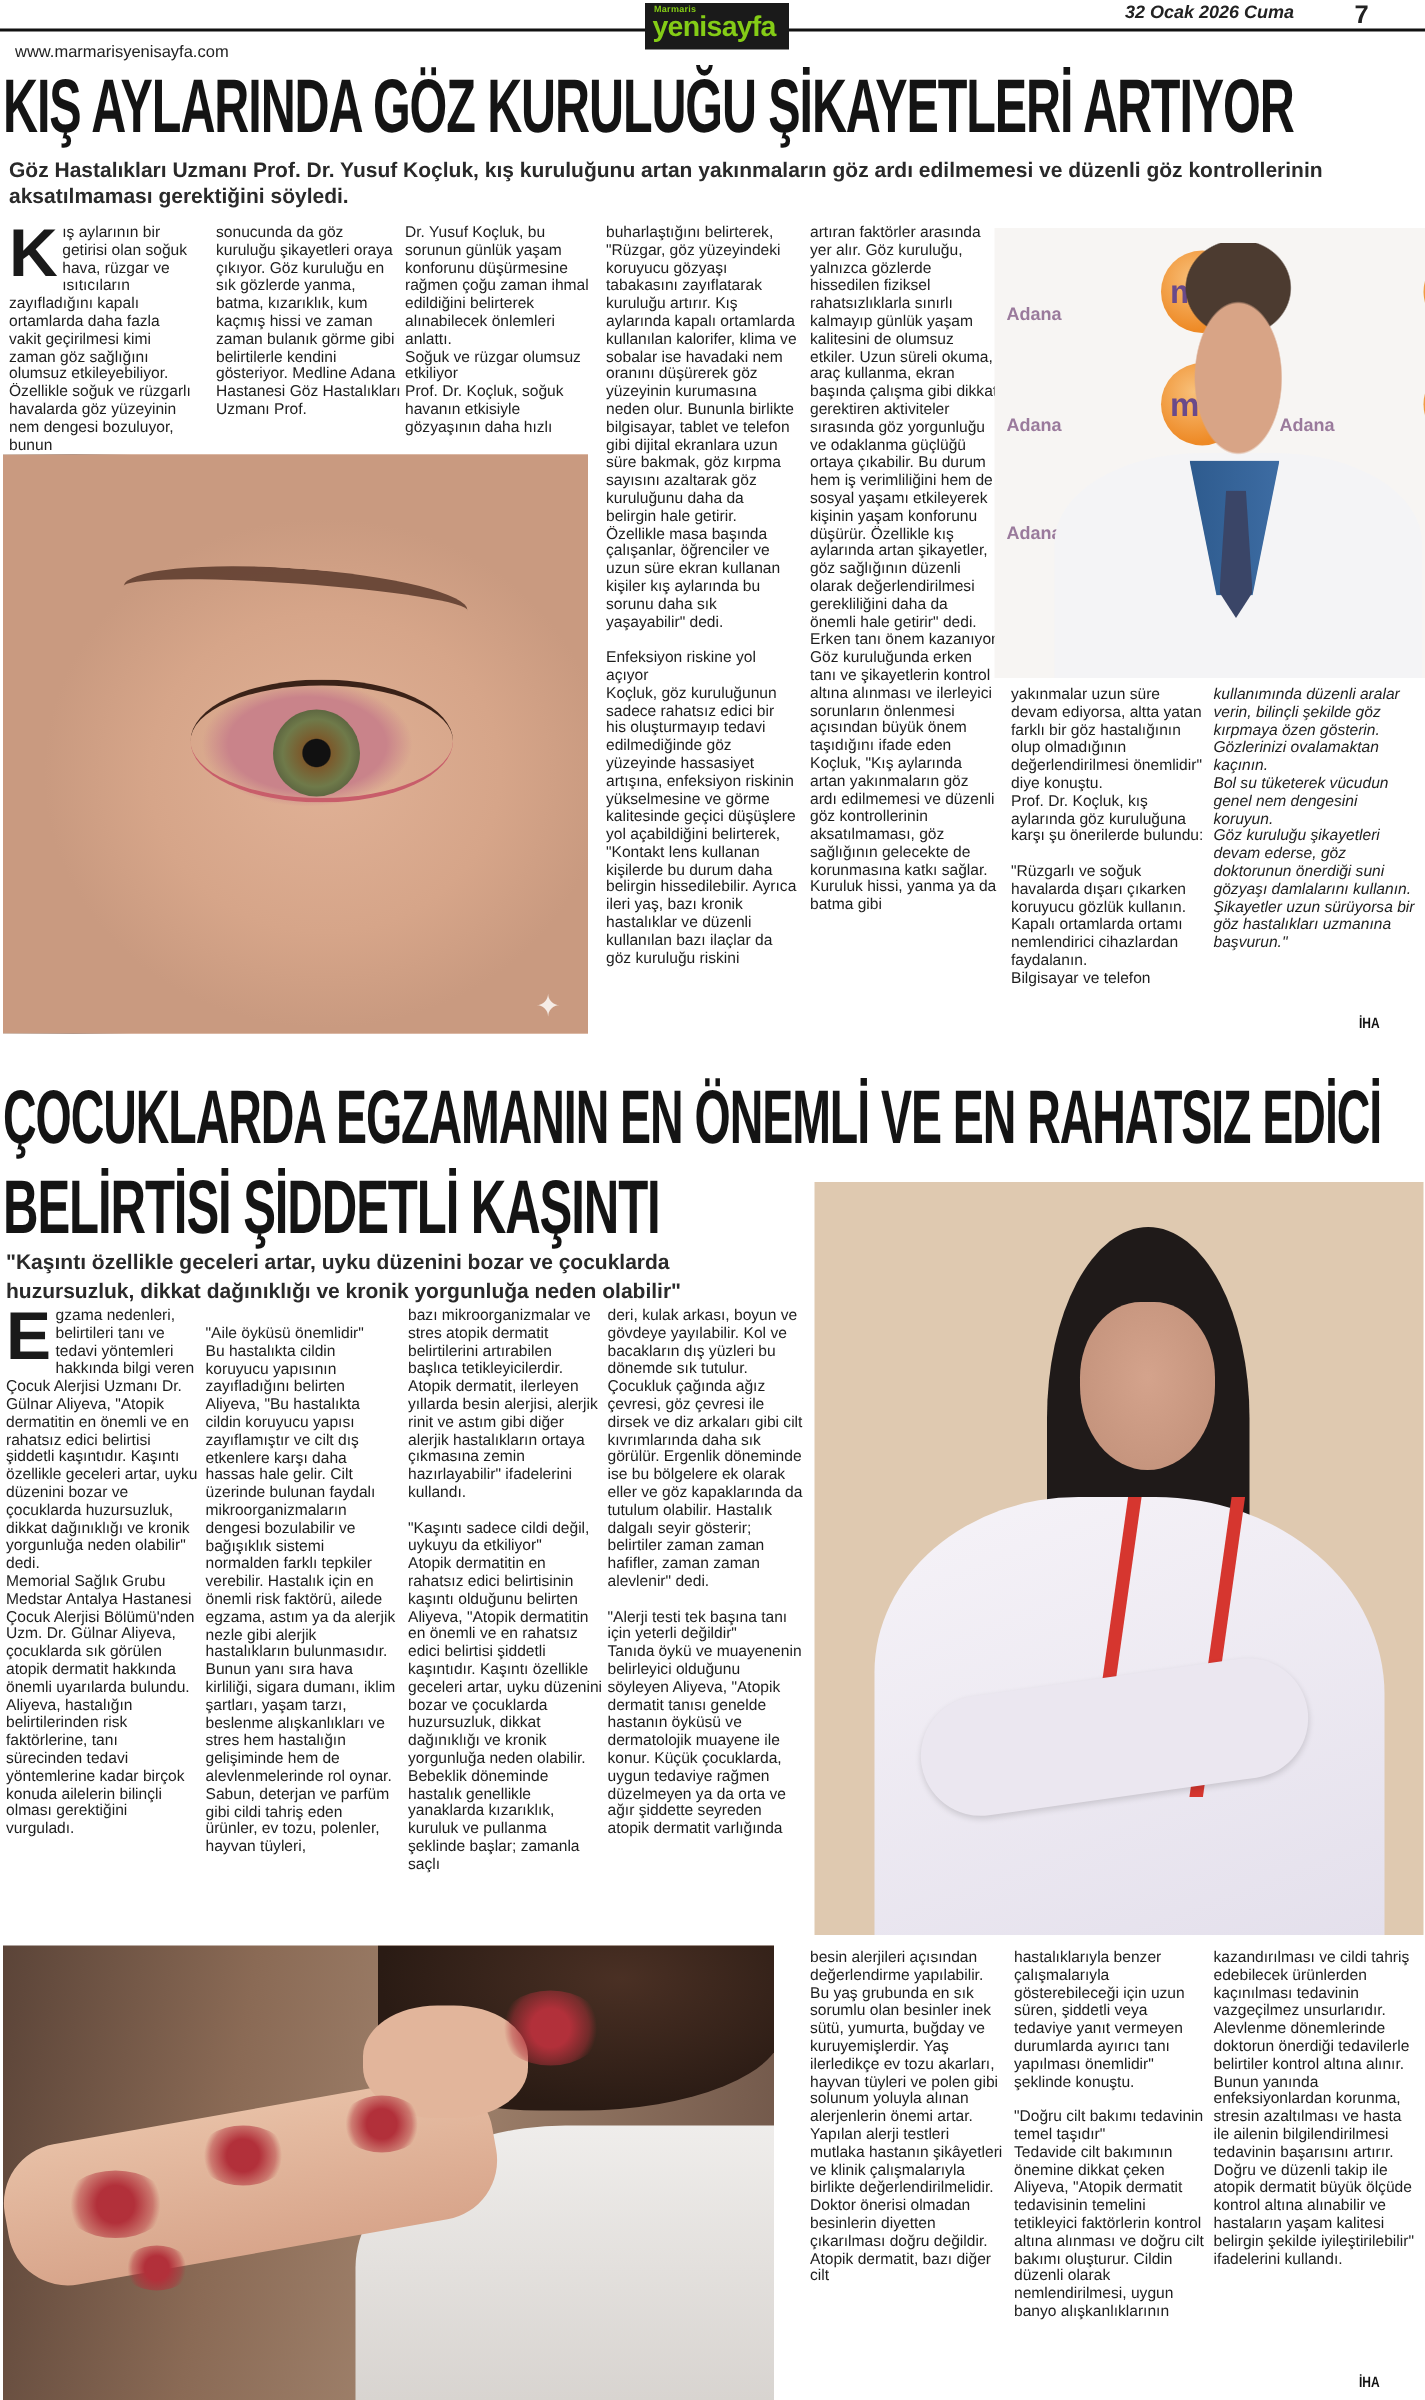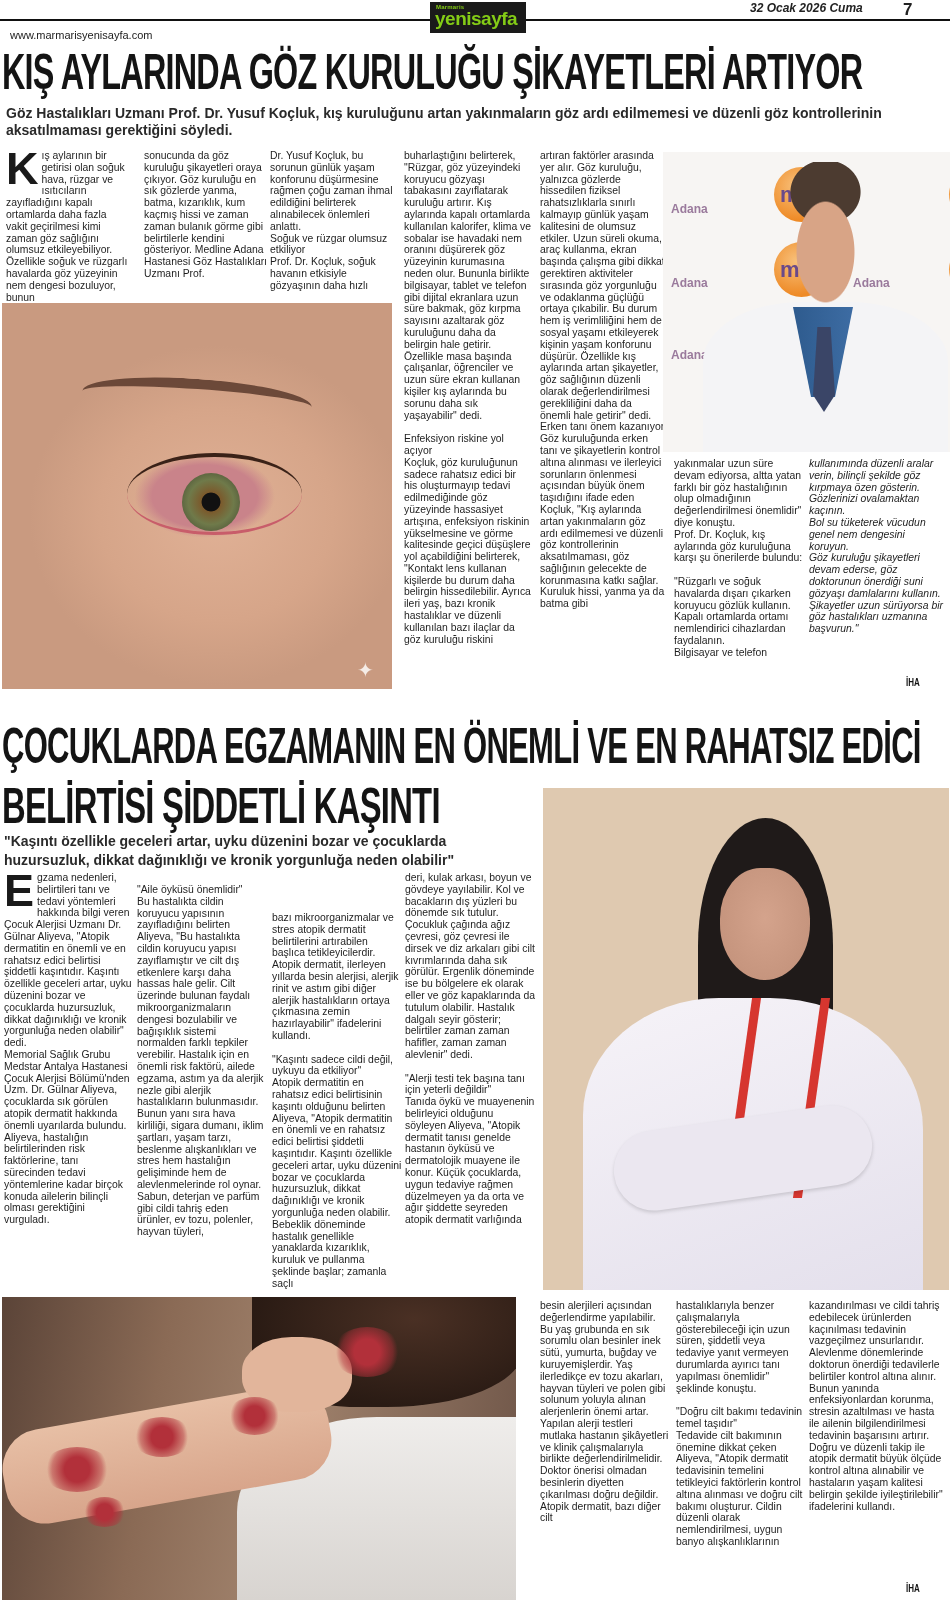--- a/index.html
+++ b/index.html
@@ -110,21 +110,21 @@
 </div>
 
 <div class="abs headline h2">ÇOCUKLARDA EGZAMANIN EN ÖNEMLİ VE EN RAHATSIZ EDİCİ</div>
 <div class="abs headline h3">BELİRTİSİ ŞİDDETLİ KAŞINTI</div>
 <div class="abs subhead2">"Kaşıntı özellikle geceleri artar, uyku düzenini bozar ve çocuklarda huzursuzluk, dikkat dağınıklığı ve kronik yorgunluğa neden olabilir"</div>
 
 <div class="abs col" style="left:4px; top:872px; width:128px;"><span class="dropcap">E</span><span>gzama nedenleri, belirtileri tanı ve tedavi yöntemleri hakkında bilgi veren Çocuk Alerjisi Uzmanı Dr. Gülnar Aliyeva, "Atopik dermatitin en önemli ve en rahatsız edici belirtisi şiddetli kaşıntıdır. Kaşıntı özellikle geceleri artar, uyku düzenini bozar ve çocuklarda huzursuzluk, dikkat dağınıklığı ve kronik yorgunluğa neden olabilir" dedi.
 Memorial Sağlık Grubu Medstar Antalya Hastanesi Çocuk Alerjisi Bölümü'nden Uzm. Dr. Gülnar Aliyeva, çocuklarda sık görülen atopik dermatit hakkında önemli uyarılarda bulundu. Aliyeva, hastalığın belirtilerinden risk faktörlerine, tanı sürecinden tedavi yöntemlerine kadar birçok konuda ailelerin bilinçli olması gerektiğini vurguladı.</span></div>
 <div class="abs col" style="left:137px; top:884px; width:128px;">"Aile öyküsü önemlidir"
 Bu hastalıkta cildin koruyucu yapısının zayıfladığını belirten Aliyeva, "Bu hastalıkta cildin koruyucu yapısı zayıflamıştır ve cilt dış etkenlere karşı daha hassas hale gelir. Cilt üzerinde bulunan faydalı mikroorganizmaların dengesi bozulabilir ve bağışıklık sistemi normalden farklı tepkiler verebilir. Hastalık için en önemli risk faktörü, ailede egzama, astım ya da alerjik nezle gibi alerjik hastalıkların bulunmasıdır. Bunun yanı sıra hava kirliliği, sigara dumanı, iklim şartları, yaşam tarzı, beslenme alışkanlıkları ve stres hem hastalığın gelişiminde hem de alevlenmelerinde rol oynar. Sabun, deterjan ve parfüm gibi cildi tahriş eden ürünler, ev tozu, polenler, hayvan tüyleri,</div>
-<div class="abs col" style="left:272px; top:872px; width:130px;margin-top:40px;">bazı mikroorganizmalar ve stres atopik dermatit belirtilerini artırabilen başlıca tetikleyicilerdir. Atopik dermatit, ilerleyen yıllarda besin alerjisi, alerjik rinit ve astım gibi diğer alerjik hastalıkların ortaya çıkmasına zemin hazırlayabilir" ifadelerini kullandı.
+<div class="abs col" style="left:272px; top:872px; width:130px;">bazı mikroorganizmalar ve stres atopik dermatit belirtilerini artırabilen başlıca tetikleyicilerdir. Atopik dermatit, ilerleyen yıllarda besin alerjisi, alerjik rinit ve astım gibi diğer alerjik hastalıkların ortaya çıkmasına zemin hazırlayabilir" ifadelerini kullandı.
 
 "Kaşıntı sadece cildi değil, uykuyu da etkiliyor"
 Atopik dermatitin en rahatsız edici belirtisinin kaşıntı olduğunu belirten Aliyeva, "Atopik dermatitin en önemli ve en rahatsız edici belirtisi şiddetli kaşıntıdır. Kaşıntı özellikle geceleri artar, uyku düzenini bozar ve çocuklarda huzursuzluk, dikkat dağınıklığı ve kronik yorgunluğa neden olabilir. Bebeklik döneminde hastalık genellikle yanaklarda kızarıklık, kuruluk ve pullanma şeklinde başlar; zamanla saçlı</div>
 <div class="abs col" style="left:405px; top:872px; width:132px;">deri, kulak arkası, boyun ve gövdeye yayılabilir. Kol ve bacakların dış yüzleri bu dönemde sık tutulur. Çocukluk çağında ağız çevresi, göz çevresi ile dirsek ve diz arkaları gibi cilt kıvrımlarında daha sık görülür. Ergenlik döneminde ise bu bölgelere ek olarak eller ve göz kapaklarında da tutulum olabilir. Hastalık dalgalı seyir gösterir; belirtiler zaman zaman hafifler, zaman zaman alevlenir" dedi.
 
 "Alerji testi tek başına tanı için yeterli değildir"
 Tanıda öykü ve muayenenin belirleyici olduğunu söyleyen Aliyeva, "Atopik dermatit tanısı genelde hastanın öyküsü ve dermatolojik muayene ile konur. Küçük çocuklarda, uygun tedaviye rağmen düzelmeyen ya da orta ve ağır şiddette seyreden atopik dermatit varlığında</div>
 <div class="abs col" style="left:540px; top:1300px; width:130px;">besin alerjileri açısından değerlendirme yapılabilir. Bu yaş grubunda en sık sorumlu olan besinler inek sütü, yumurta, buğday ve kuruyemişlerdir. Yaş ilerledikçe ev tozu akarları, hayvan tüyleri ve polen gibi solunum yoluyla alınan alerjenlerin önemi artar. Yapılan alerji testleri mutlaka hastanın şikâyetleri ve klinik çalışmalarıyla birlikte değerlendirilmelidir. Doktor önerisi olmadan besinlerin diyetten çıkarılması doğru değildir. Atopik dermatit, bazı diğer cilt</div>
 <div class="abs col" style="left:676px; top:1300px; width:130px;">hastalıklarıyla benzer çalışmalarıyla gösterebileceği için uzun süren, şiddetli veya tedaviye yanıt vermeyen durumlarda ayırıcı tanı yapılması önemlidir" şeklinde konuştu.
 

